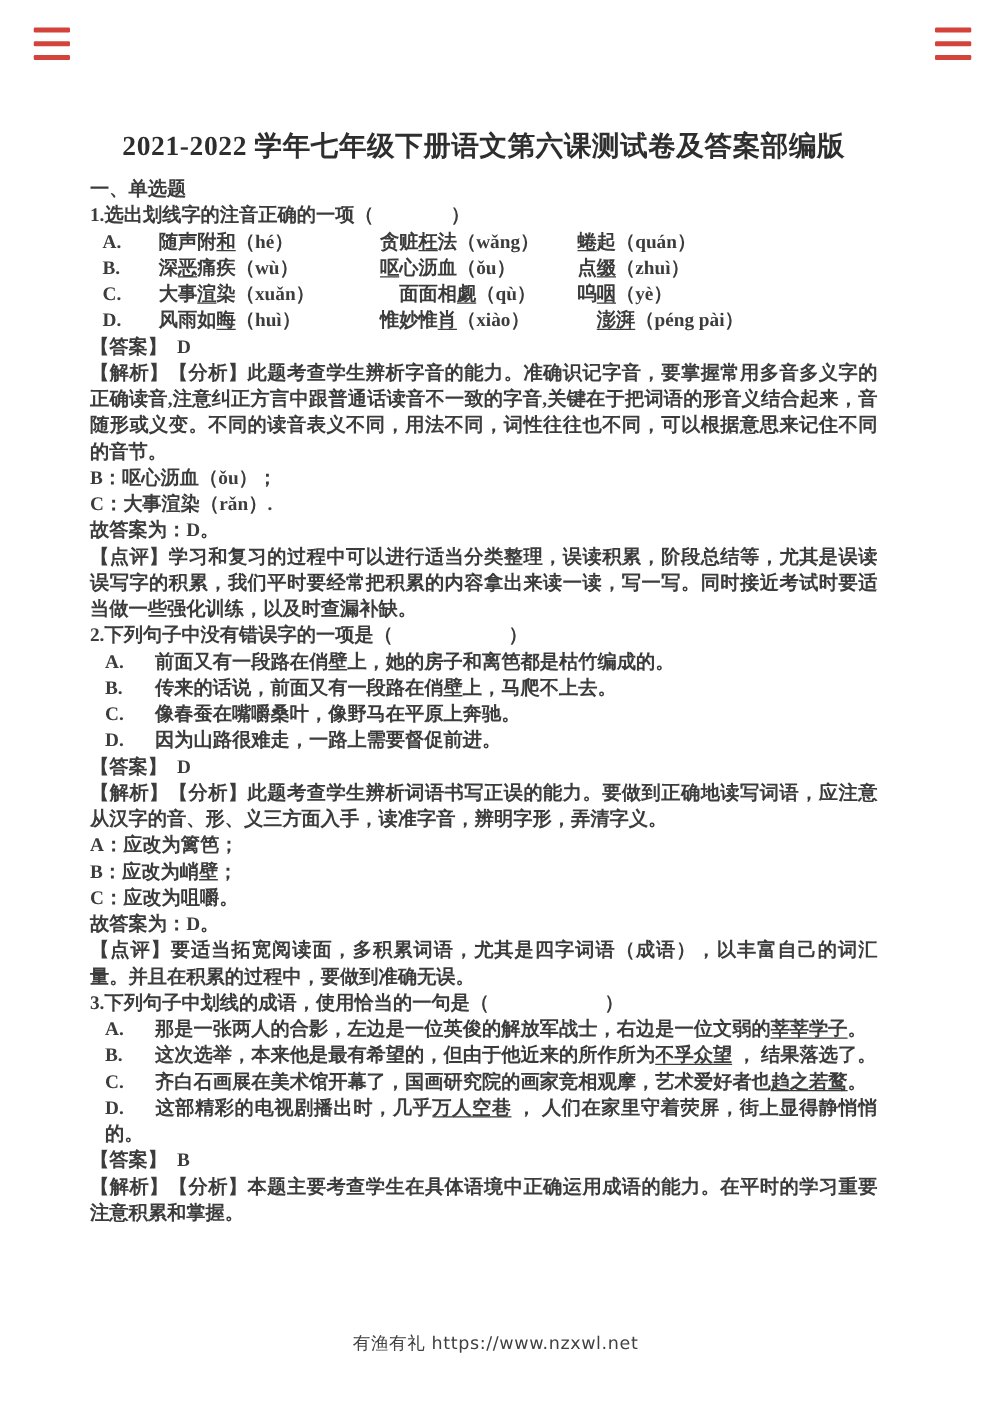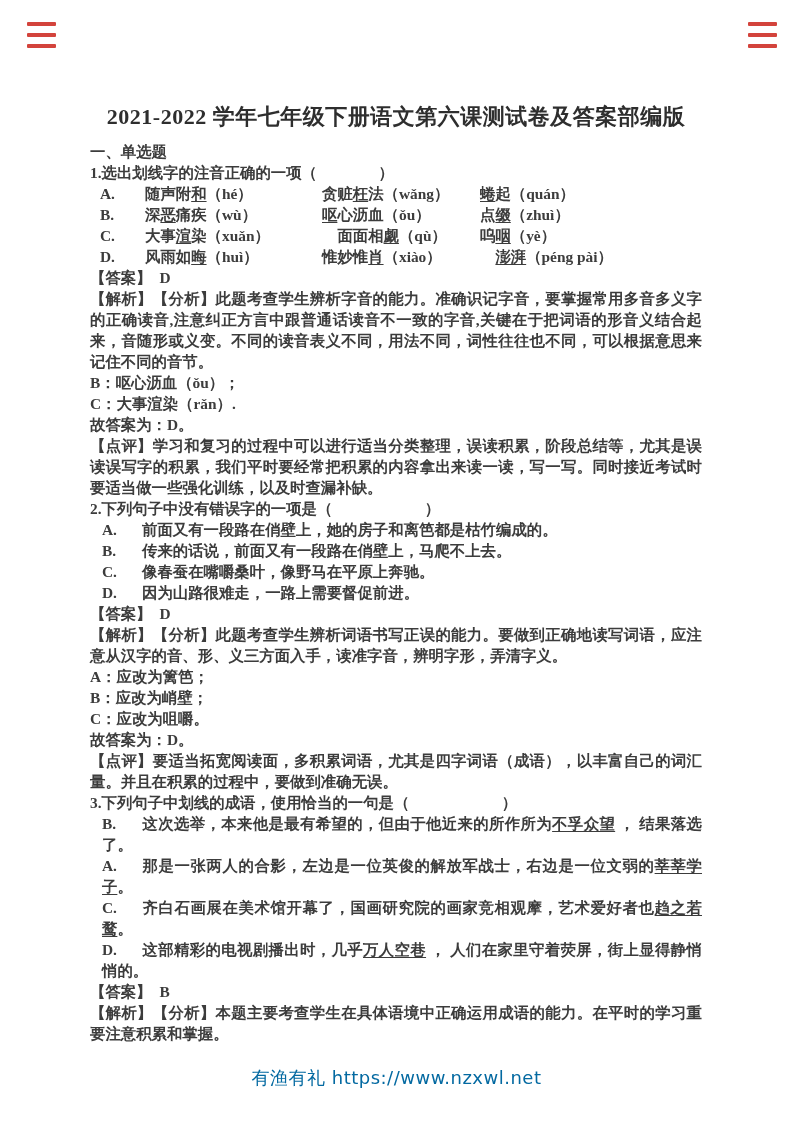--- a/index.html
+++ b/index.html
@@ -2,42 +2,42 @@
 <html><head>
 <meta charset="utf-8">
 <style>
   html,body{margin:0;padding:0;}
   body{
     width:793px;height:1122px;background:#ffffff;
     font-family:"Liberation Serif","DejaVu Serif",serif;
     color:#3c3c3c;
   }
   .page{position:relative;width:793px;height:1122px;overflow:hidden;background:#fff;}
-  .content{padding:100px 91px 0 90px;}
+  .content{padding:100px 91px 0 72px;}
   .title{
     font-size:22px;font-weight:bold;color:#2e2e2e;text-align:center;
     line-height:34px;margin:0 0 7px 0;letter-spacing:0.5px;
   }
   .line,.para,.optrow,.opt,.ansline{font-size:15.4px;line-height:21px;font-weight:bold;}
   .para{text-align:justify;}
   .optrow{display:grid;grid-template-columns:45px 177px 158px auto;padding-left:10px;}
   .optrow .cell{white-space:nowrap;}
   .opt{padding-left:12px;text-align:justify;}
   .letter{display:inline-block;width:40px;}
   .u{text-decoration:underline;text-underline-offset:2px;text-decoration-thickness:1px;}
   .ansline .val{margin-left:8px;}
   .stamp{position:absolute;top:22px;width:29px;height:26px;
     display:flex;flex-direction:column;justify-content:space-between;opacity:.92;}
   .stamp i{display:block;height:4px;border-radius:1px;}
   .stamp-left{left:27px;}
   .stamp-right{right:16px;}
   .footer{
     position:absolute;top:1066px;left:0;width:100%;text-align:center;
     font-family:"DejaVu Sans","Liberation Sans",sans-serif;
-    font-size:18px;color:#0369a1;letter-spacing:0.5px;
+    font-size:14px;color:#404040;letter-spacing:0.5px;
   }
 </style>
 </head>
 <body>
 
 <div class="page">
 
   <div class="stamp stamp-left">
     <i style="background: rgb(208, 52, 44);"></i>
     <i style="background: rgb(208, 52, 44);"></i>
@@ -112,24 +112,24 @@
 
     <div class="para">【解析】【分析】此题考查学生辨析词语书写正误的能力。要做到正确地读写词语，应注意从汉字的音、形、义三方面入手，读准字音，辨明字形，弄清字义。</div>
     <div class="line">A：应改为篱笆；</div>
     <div class="line">B：应改为峭壁；</div>
     <div class="line">C：应改为咀嚼。</div>
     <div class="line">故答案为：D。</div>
     <div class="para">【点评】要适当拓宽阅读面，多积累词语，尤其是四字词语（成语），以丰富自己的词汇量。并且在积累的过程中，要做到准确无误。</div>
 
     <div class="line">3.下列句子中划线的成语，使用恰当的一句是（　　　　　　）</div>
     <div class="opt">
-      <span class="letter">B.</span><span><span>这次选举，本来他是最有希望的，但由于他近来的所作所为</span><span class="u">不孚众望</span><span> ， 结果落选了。</span></span>
+      <span class="letter">A.</span><span><span>那是一张两人的合影，左边是一位英俊的解放军战士，右边是一位文弱的</span><span class="u">莘莘学子</span><span>。</span></span>
     </div>
     <div class="opt">
-      <span class="letter">A.</span><span><span>那是一张两人的合影，左边是一位英俊的解放军战士，右边是一位文弱的</span><span class="u">莘莘学子</span><span>。</span></span>
+      <span class="letter">B.</span><span><span>这次选举，本来他是最有希望的，但由于他近来的所作所为</span><span class="u">不孚众望</span><span> ， 结果落选了。</span></span>
     </div>
     <div class="opt">
       <span class="letter">C.</span><span><span>齐白石画展在美术馆开幕了，国画研究院的画家竞相观摩，艺术爱好者也</span><span class="u">趋之若鹜</span><span>。</span></span>
     </div>
     <div class="opt">
       <span class="letter">D.</span><span><span>这部精彩的电视剧播出时，几乎</span><span class="u">万人空巷</span><span> ， 人们在家里守着荧屏，街上显得静悄悄的。</span></span>
     </div>
 
     <div class="ansline">
       <span>【答案】</span><span class="val">B</span>

